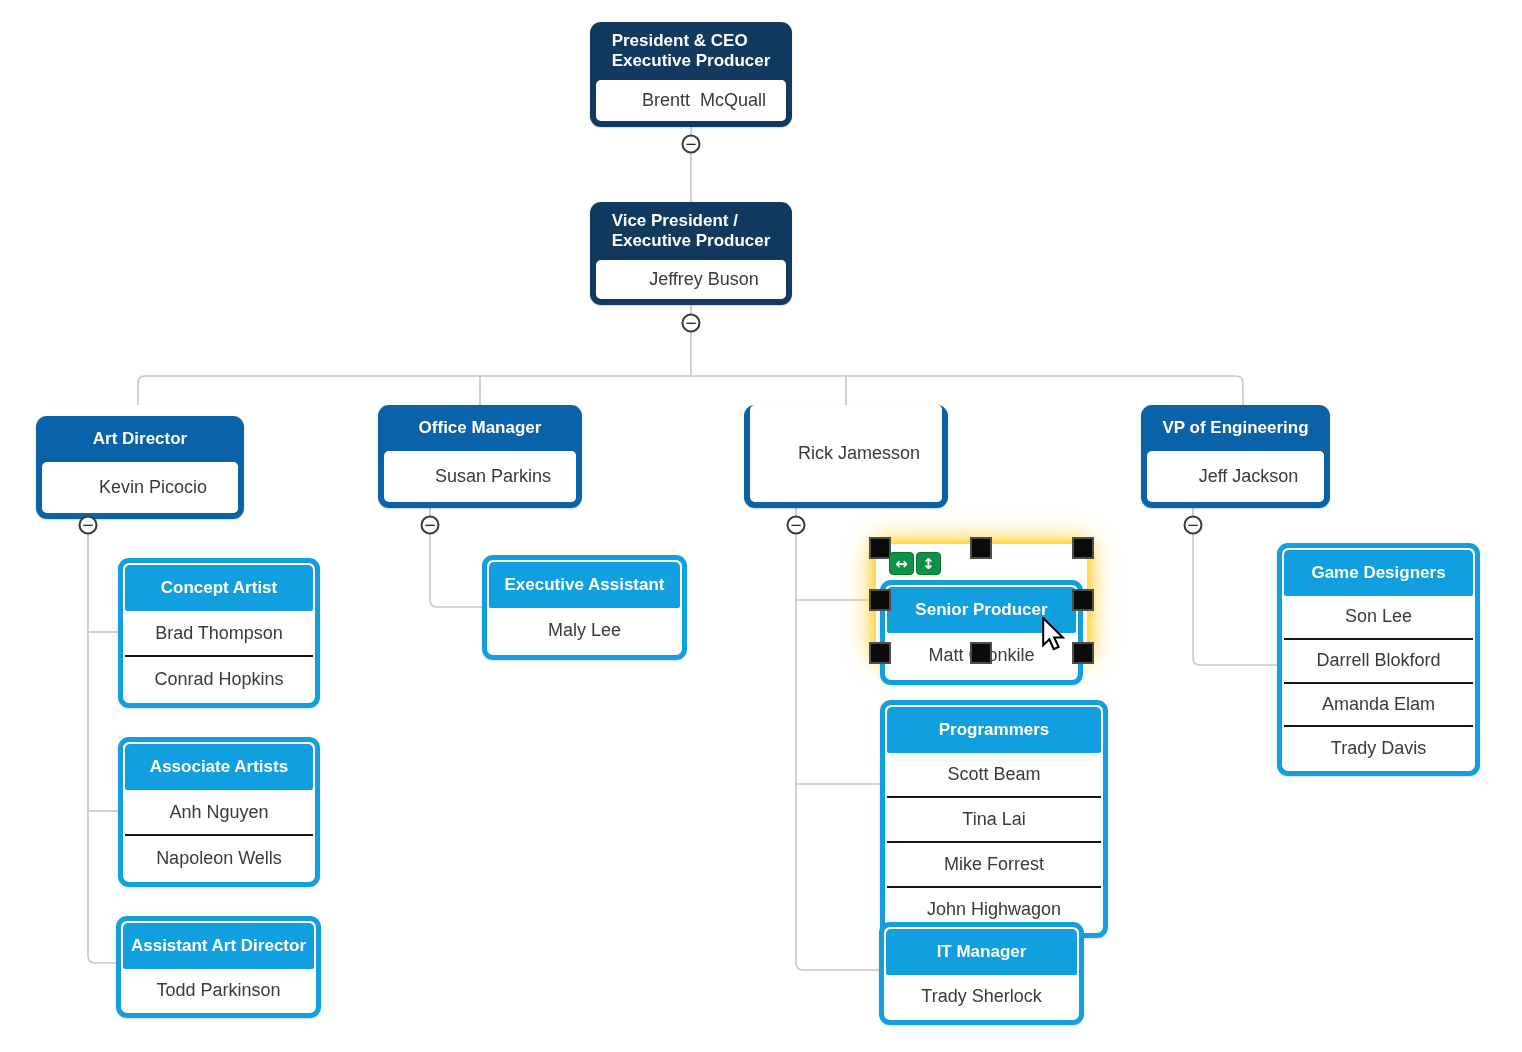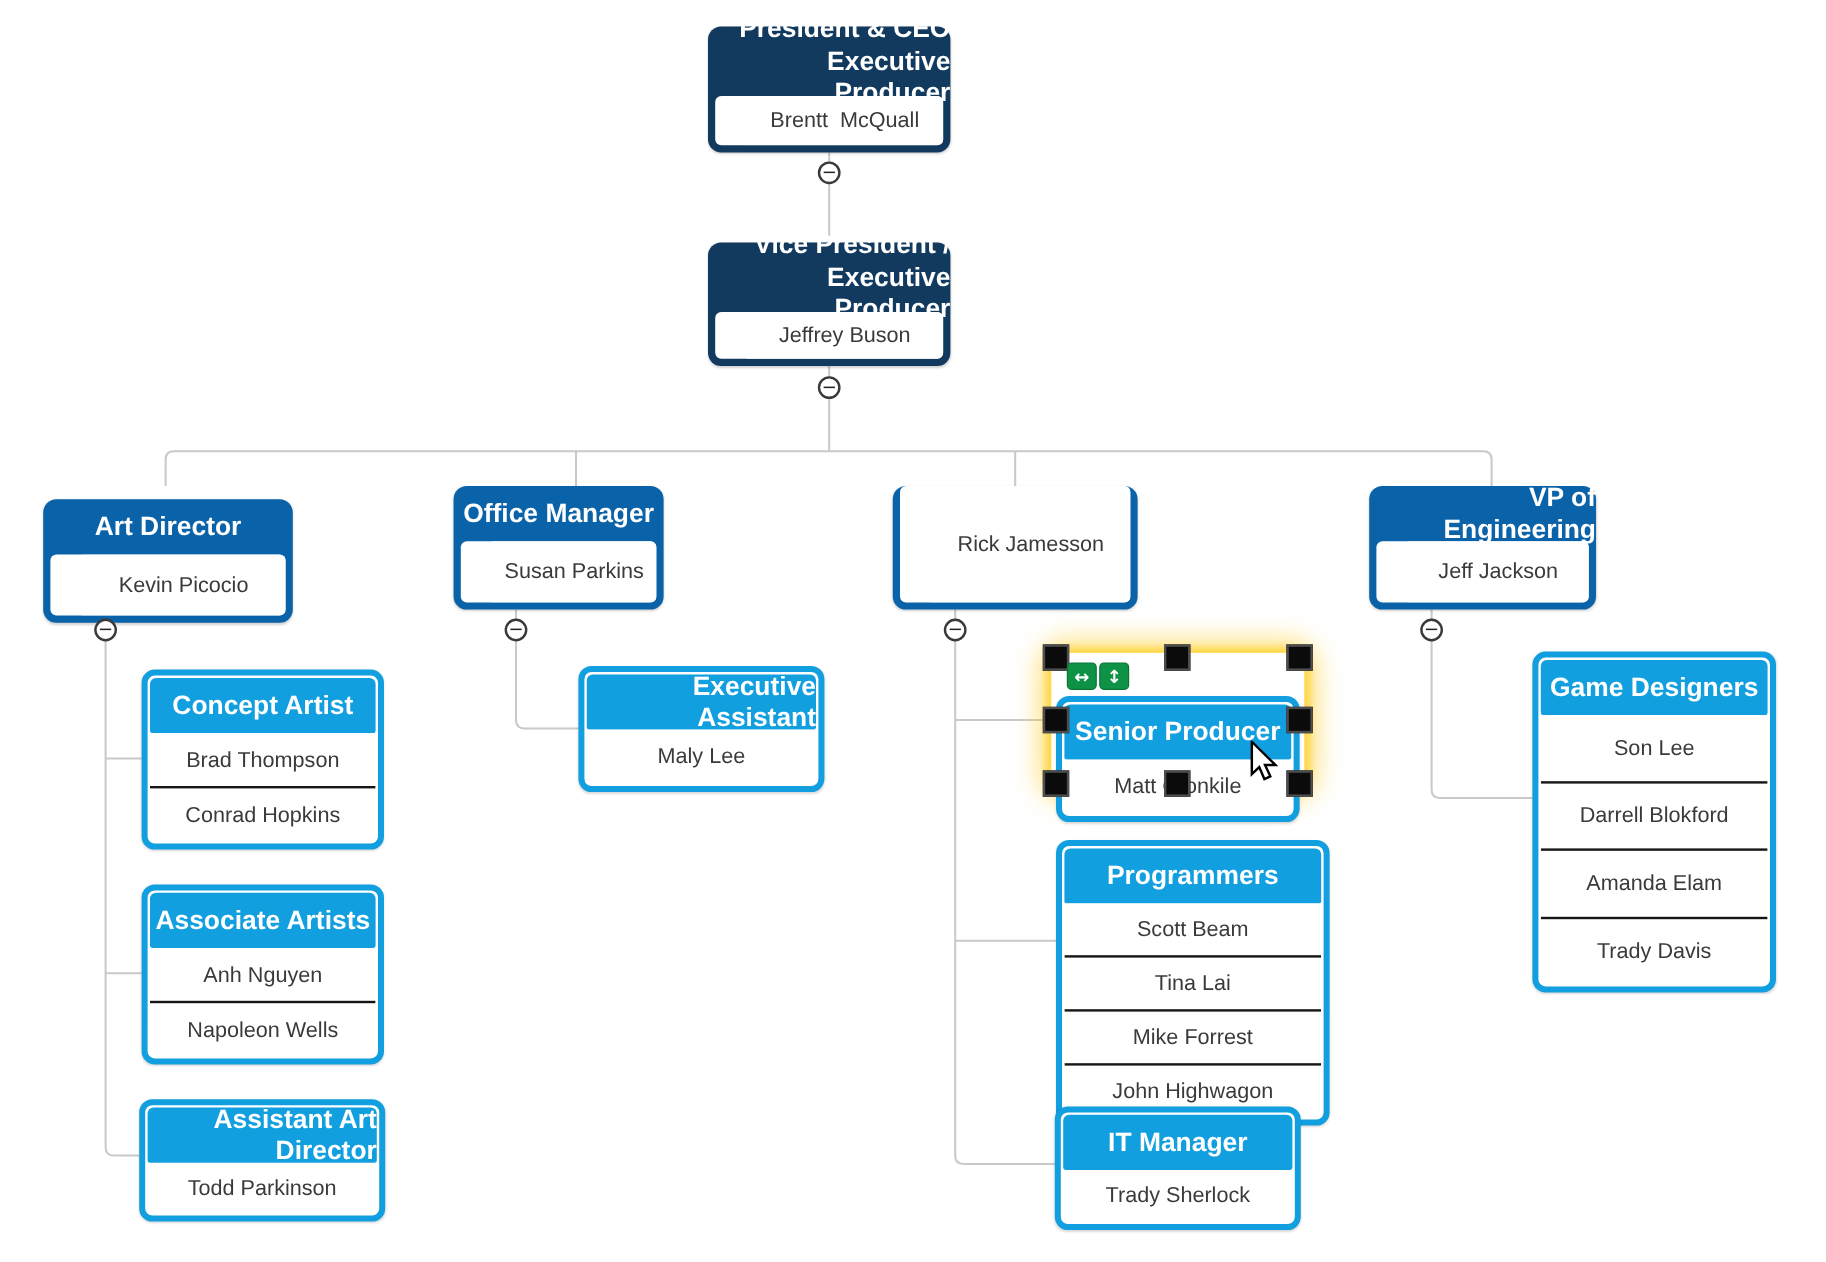--- a/index.html
+++ b/index.html
@@ -22,22 +22,22 @@
   .node{position:absolute;border-radius:11px;display:flex;flex-direction:column;box-sizing:border-box;z-index:2;}
   .t-navy{--c:var(--navy);} .t-blue{--c:var(--blue);} .t-sky{--c:var(--sky);}
 
   .plain{background:var(--c);box-shadow:0 1px 2px rgba(0,0,0,.18);}
   .plain .bd{margin:0 6px 6px;border-radius:5px;padding-left:26px;}
 
   .seam{background:#fff;border:5px solid var(--c);padding:2px;box-shadow:0 1px 2px rgba(0,0,0,.15);}
   .seam .hd{background:var(--c);border-radius:5px 5px 2px 2px;}
   .seam .bd{margin:0;border-radius:0 0 4px 4px;}
 
-  .hd{height:46px;color:#fff;font-weight:bold;font-size:22px;line-height:1.2;
-      display:flex;align-items:center;justify-content:center;text-align:right;white-space:pre-line;flex:0 0 auto;}
+  .hd{height:46px;color:#fff;font-weight:bold;font-size:17px;line-height:1.2;
+      display:flex;align-items:center;justify-content:center;text-align:left;white-space:pre-line;flex:0 0 auto;}
   .hd2{height:58px;}
   .bd{background:#fff;flex:1;display:flex;flex-direction:column;overflow:hidden;}
   .row{flex:1;display:flex;align-items:center;justify-content:center;
        font-size:18px;color:var(--ink);background:#fff;white-space:pre;}
   .row + .row{border-top:2px solid #161616;}
 
   .toggle{position:absolute;width:19px;height:19px;border-radius:50%;background:#fff;
           border:2px solid #3a3a3a;color:#222;display:flex;align-items:center;justify-content:center;
           font-size:15px;line-height:15px;box-sizing:border-box;transform:translate(-50%,-50%);z-index:5;
           font-family:"DejaVu Sans",sans-serif;}
@@ -90,21 +90,21 @@
       </div>
   </div>
 
   <div class="node plain t-blue" style="left:36px;top:416px;width:208px;height:103px">
     <div class="hd">Art Director</div>
     <div class="bd">
         <div class="row">Kevin Picocio</div>
       </div>
   </div>
 
-  <div class="node plain t-blue" style="left:378px;top:405px;width:175px;height:103px">
+  <div class="node plain t-blue" style="left:378px;top:405px;width:204px;height:103px">
     <div class="hd">Office Manager</div>
     <div class="bd">
         <div class="row">Susan Parkins</div>
       </div>
   </div>
 
   <div class="node plain t-blue" style="left:744px;top:405px;width:204px;height:103px">
     <div class="bd">
         <div class="row">Rick Jamesson</div>
       </div>
@@ -164,21 +164,21 @@
     </div>
   </div>
 
   <div class="node seam t-sky" style="left:879px;top:922px;width:205px;height:103px">
     <div class="hd">IT Manager</div>
     <div class="bd">
         <div class="row">Trady Sherlock</div>
       </div>
   </div>
 
-  <div class="node seam t-sky" style="left:1277px;top:543px;width:203px;height:284px">
+  <div class="node seam t-sky" style="left:1277px;top:543px;width:203px;height:233px">
     <div class="hd">Game Designers</div>
     <div class="bd">
       <div class="row">Son Lee</div>
       <div class="row">Darrell Blokford</div>
       <div class="row">Amanda Elam</div>
       <div class="row">Trady Davis</div>
     </div>
   </div>
 
   <div class="toggle" style="left:691px;top:144px">

